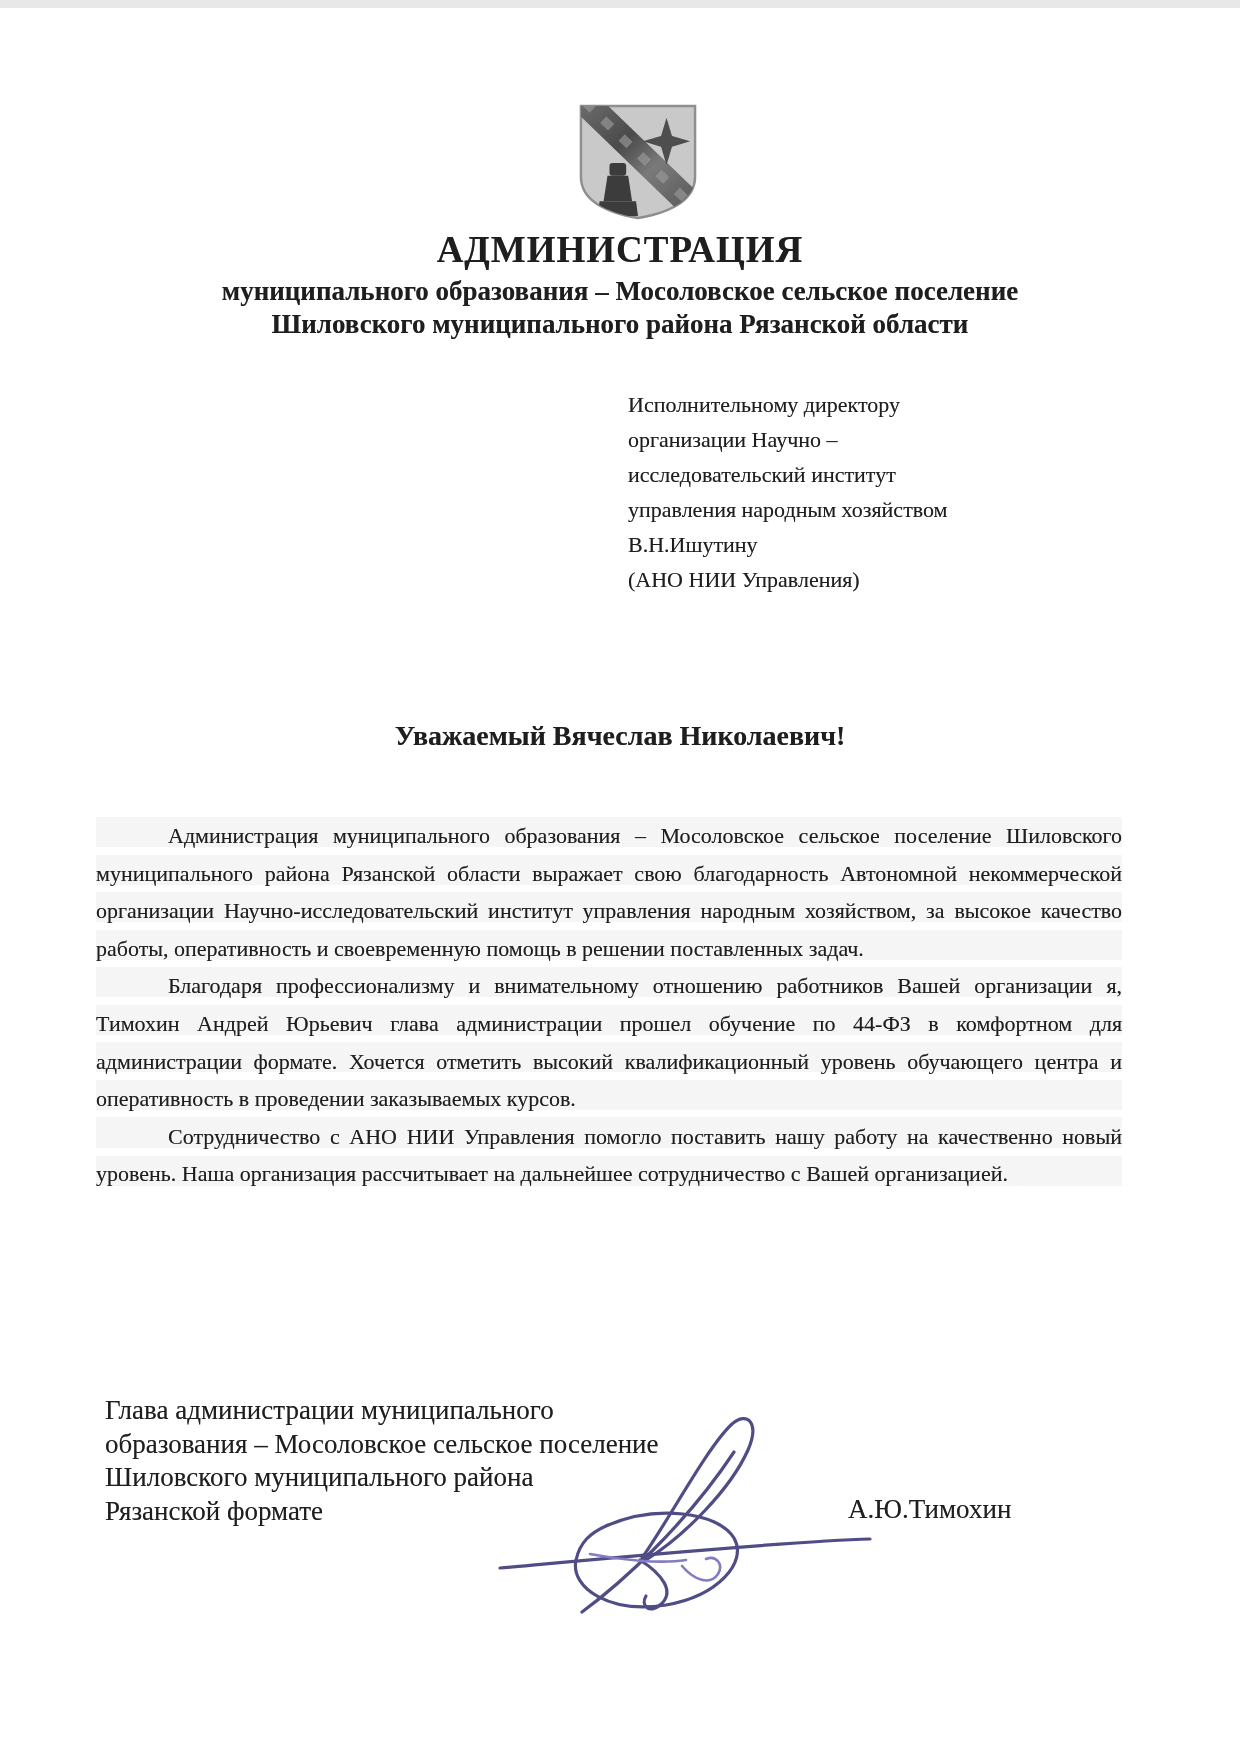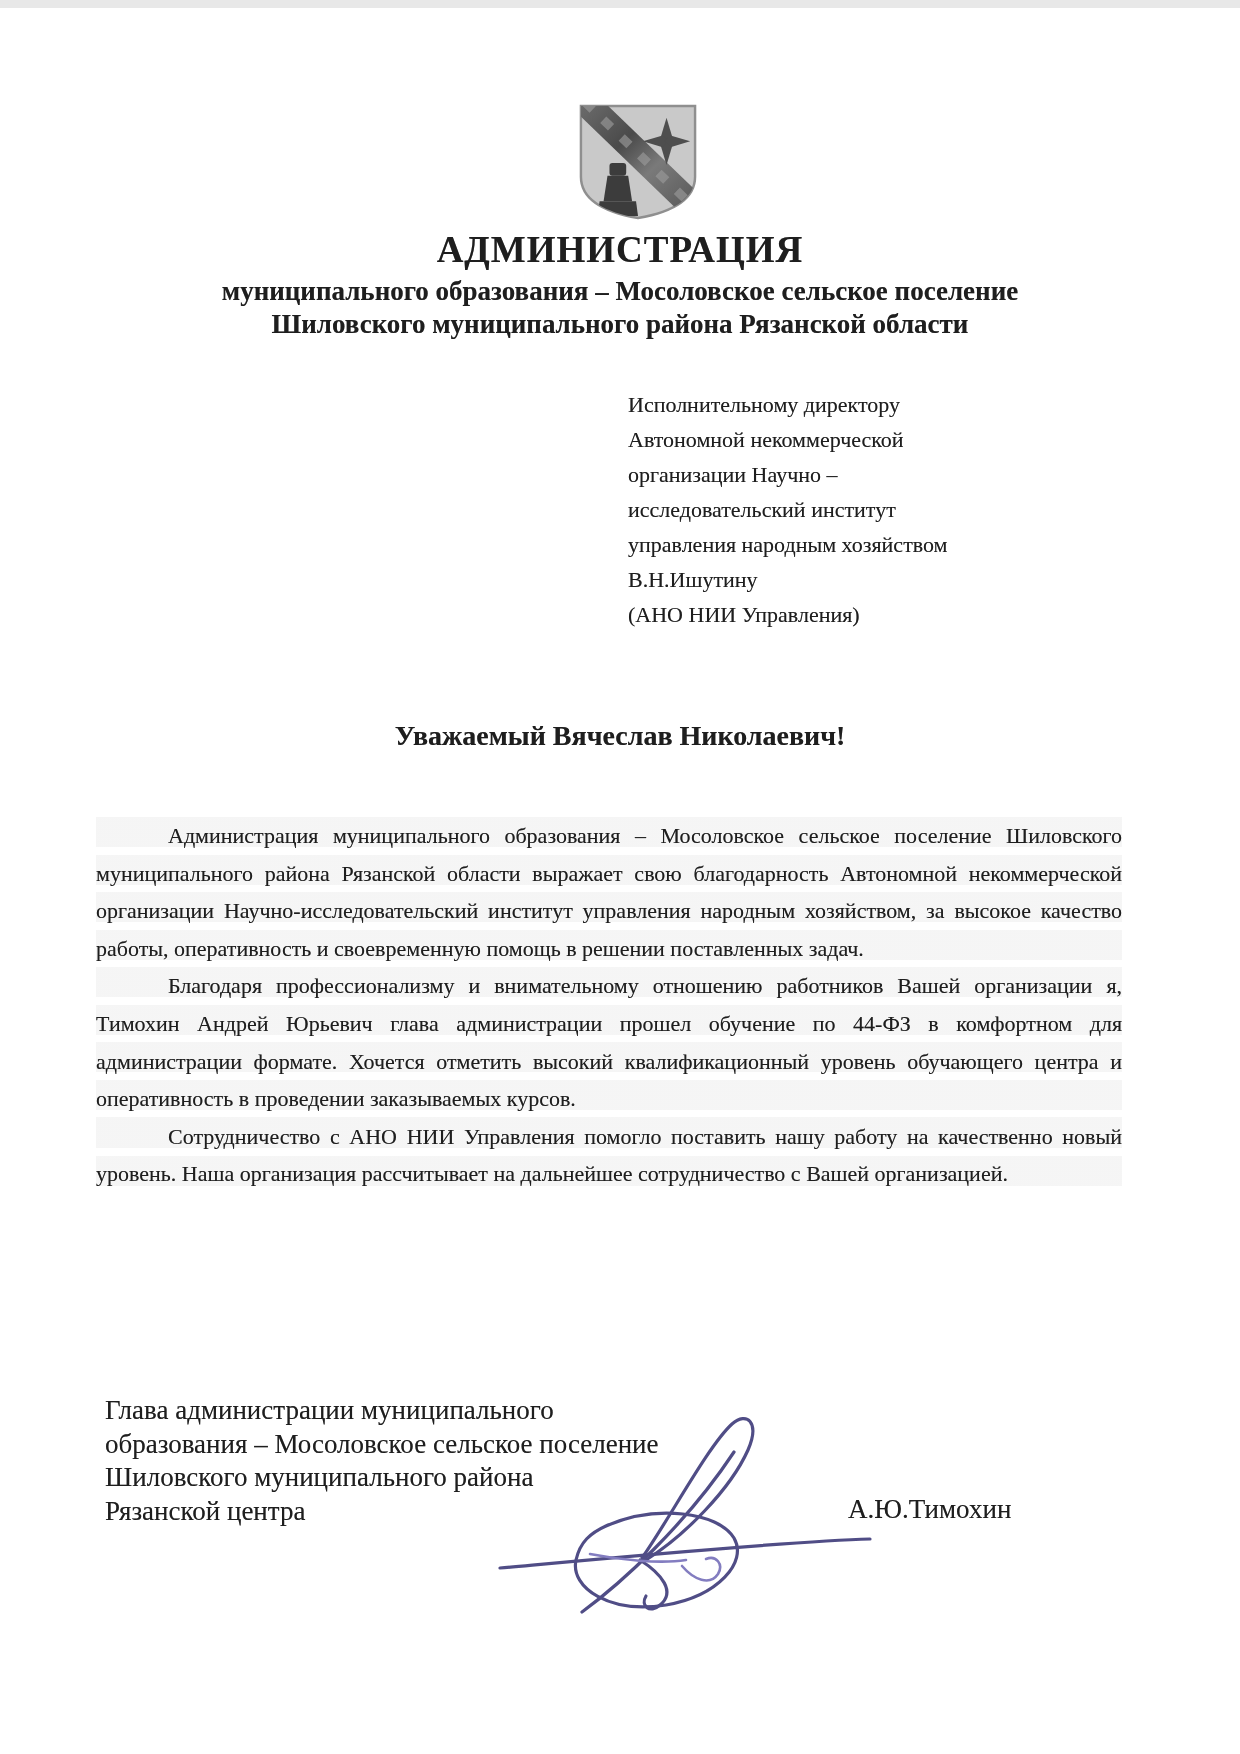--- a/index.html
+++ b/index.html
@@ -121,41 +121,40 @@
       </g>
     </svg>
   </div>
 
   <div class="org-title">АДМИНИСТРАЦИЯ</div>
   <div class="org-sub line1">муниципального образования – Мосоловское сельское поселение</div>
   <div class="org-sub line2">Шиловского муниципального района Рязанской области</div>
 
   <div class="addressee">
     <div>Исполнительному директору</div>
-    <div>Автономной некоммерческой</div>
     <div>организации Научно –</div>
     <div>исследовательский институт</div>
     <div>управления народным хозяйством</div>
     <div>В.Н.Ишутину</div>
     <div>(АНО НИИ Управления)</div>
   </div>
 
   <div class="salutation">Уважаемый Вячеслав Николаевич!</div>
 
   <div class="body-text">
     <p>Администрация муниципального образования – Мосоловское сельское поселение Шиловского муниципального района Рязанской области выражает свою благодарность Автономной некоммерческой организации Научно-исследовательский институт управления народным хозяйством, за высокое качество работы, оперативность и своевременную помощь в решении поставленных задач.</p>
     <p>Благодаря профессионализму и внимательному отношению работников Вашей организации я, Тимохин Андрей Юрьевич глава администрации прошел обучение по 44-ФЗ в комфортном для администрации формате. Хочется отметить высокий квалификационный уровень обучающего центра и оперативность в проведении заказываемых курсов.</p>
     <p>Сотрудничество с АНО НИИ Управления помогло поставить нашу работу на качественно новый уровень. Наша организация рассчитывает на дальнейшее сотрудничество с Вашей организацией.</p>
   </div>
 
   <div class="sign-block">
     <div>Глава администрации муниципального</div>
     <div>образования – Мосоловское сельское поселение</div>
     <div>Шиловского муниципального района</div>
-    <div>Рязанской центра</div>
+    <div>Рязанской формате</div>
   </div>
 
   <svg class="signature" viewBox="0 0 430 218" aria-hidden="true" style="color: rgb(80, 77, 134);">
 
     <path d="M172,150 C200,110 238,38 262,16 C277,3 290,14 278,42 C260,82 214,128 176,152"></path>
 
     <path d="M112,204 C150,176 215,118 264,44"></path>
 
     <path d="M136,118 C186,96 248,104 264,130 C278,154 248,188 196,197 C140,206 100,180 106,152 C110,134 120,125 138,117"></path>
 

